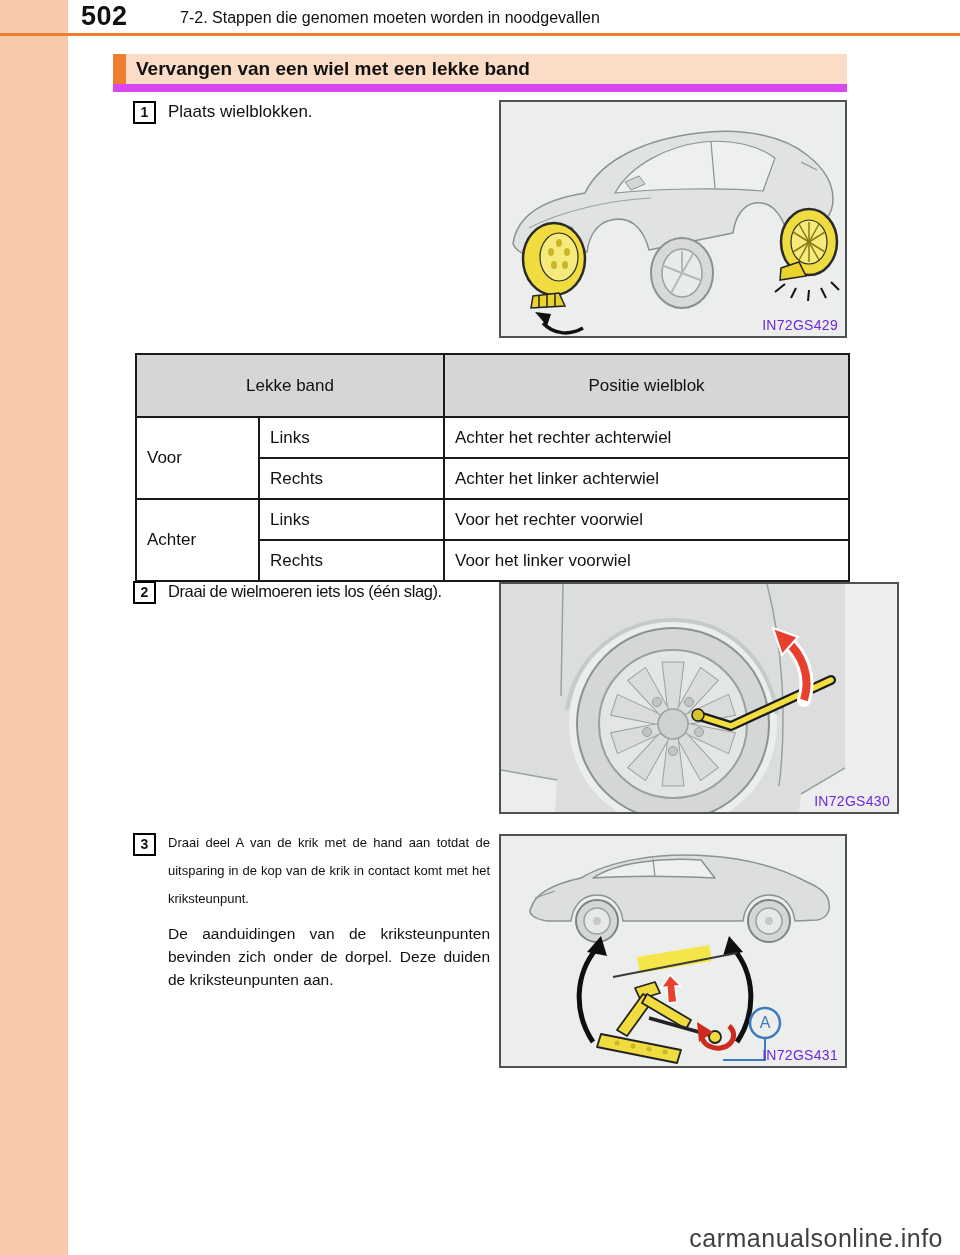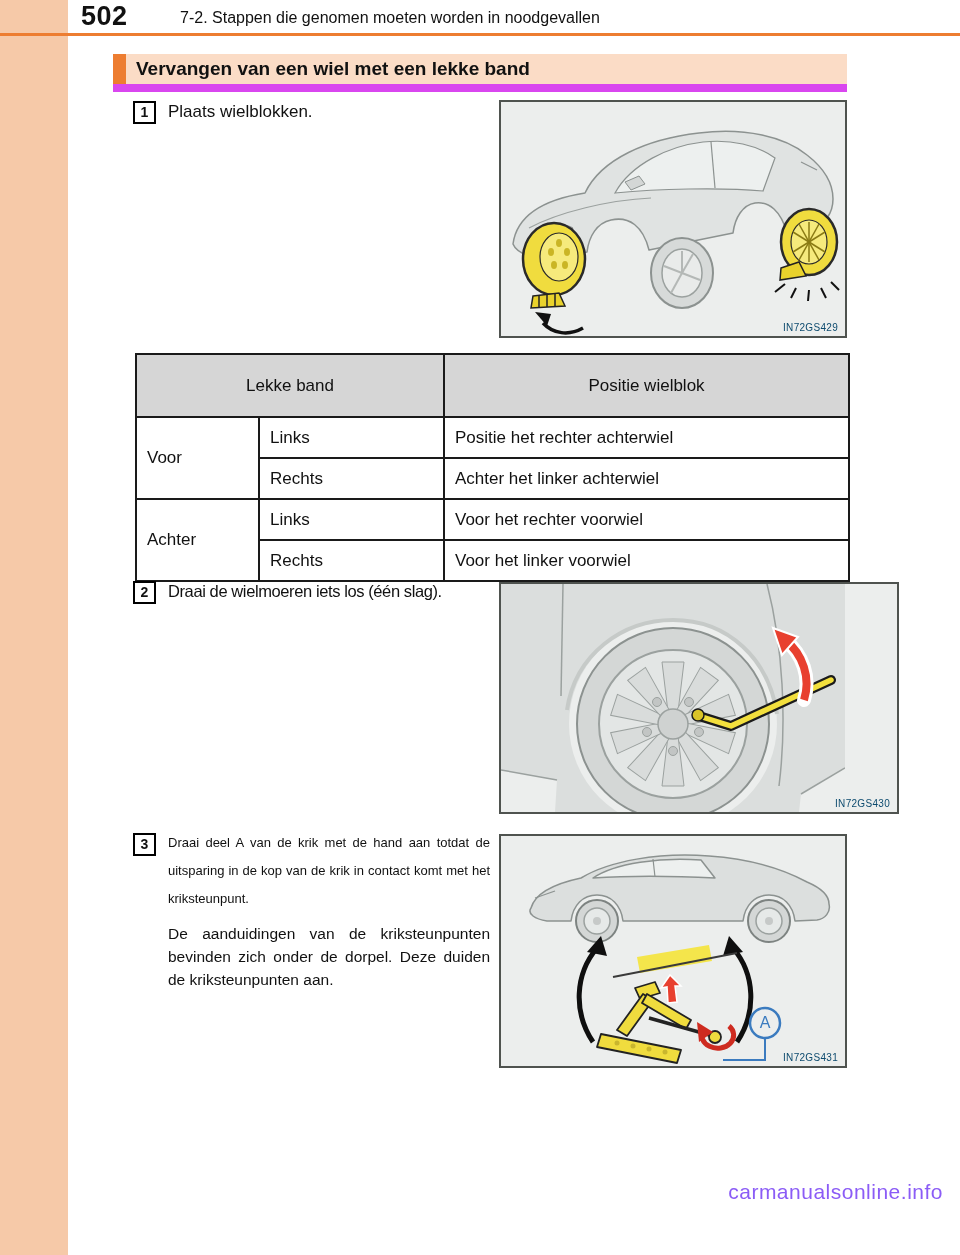--- a/index.html
+++ b/index.html
@@ -17,23 +17,23 @@
   .step-text{margin-left:12px;font-size:17px;line-height:23px;margin-top:-1px;}
   .step-text.nowrap{white-space:nowrap;font-size:16.5px;letter-spacing:-0.4px;}
   .step3-col{margin-left:12px;width:322px;}
   .step3-main{font-size:13px;line-height:28px;text-align:justify;margin-top:-4px;}
   .step3-note{font-size:15.5px;line-height:23px;text-align:justify;margin-top:9px;}
   table.blocks{position:absolute;left:135px;top:353px;width:713px;border-collapse:collapse;table-layout:fixed;font-size:17px;}
   table.blocks td{border:2px solid #1a1a1a;vertical-align:middle;padding:0 0 0 10px;height:39px;}
   table.blocks tr.thead td{background:#D6D6D6;text-align:center;height:41px;padding:10px;}
   .figure{position:absolute;background:#ECEEED;border:2px solid #4f534f;box-sizing:border-box;}
   .figure svg{position:absolute;left:0;top:0;}
-  .figure-label{position:absolute;right:7px;bottom:3px;font-size:10px;color:#0c4a6e;letter-spacing:0.3px;}
+  .figure-label{position:absolute;right:7px;bottom:3px;font-size:14px;color:#6d28d9;letter-spacing:0.3px;}
   .callout-a{position:absolute;left:250px;top:180px;width:28px;text-align:center;font-size:16px;color:#3B7BBF;}
-  .watermark{position:absolute;right:17px;top:1180px;font-size:21px;color:#8b5cf6;letter-spacing:0.5px;}
+  .watermark{position:absolute;right:17px;top:1224px;font-size:25px;color:#404040;letter-spacing:0.5px;}
 </style>
 </head>
 <body>
 
 <div class="page">
 
   <div class="margin-strip"></div>
   <div class="top-rule"></div>
   <div class="page-number">502</div>
   <div class="chapter-header">7-2. Stappen die genomen moeten worden in noodgevallen</div>
@@ -123,21 +123,21 @@
         <col style="width:405px">
       </colgroup>
     <tbody>
         <tr class="thead">
       <td colspan="2">Lekke band</td>
       <td>Positie wielblok</td>
     </tr>
     <tr>
       <td rowspan="2">Voor</td>
       <td>Links</td>
-      <td>Positie het rechter achterwiel</td>
+      <td>Achter het rechter achterwiel</td>
     </tr>
     <tr>
       <td>Rechts</td>
       <td>Achter het linker achterwiel</td>
     </tr>
     <tr>
       <td rowspan="2">Achter</td>
       <td>Links</td>
       <td>Voor het rechter voorwiel</td>
     </tr>

